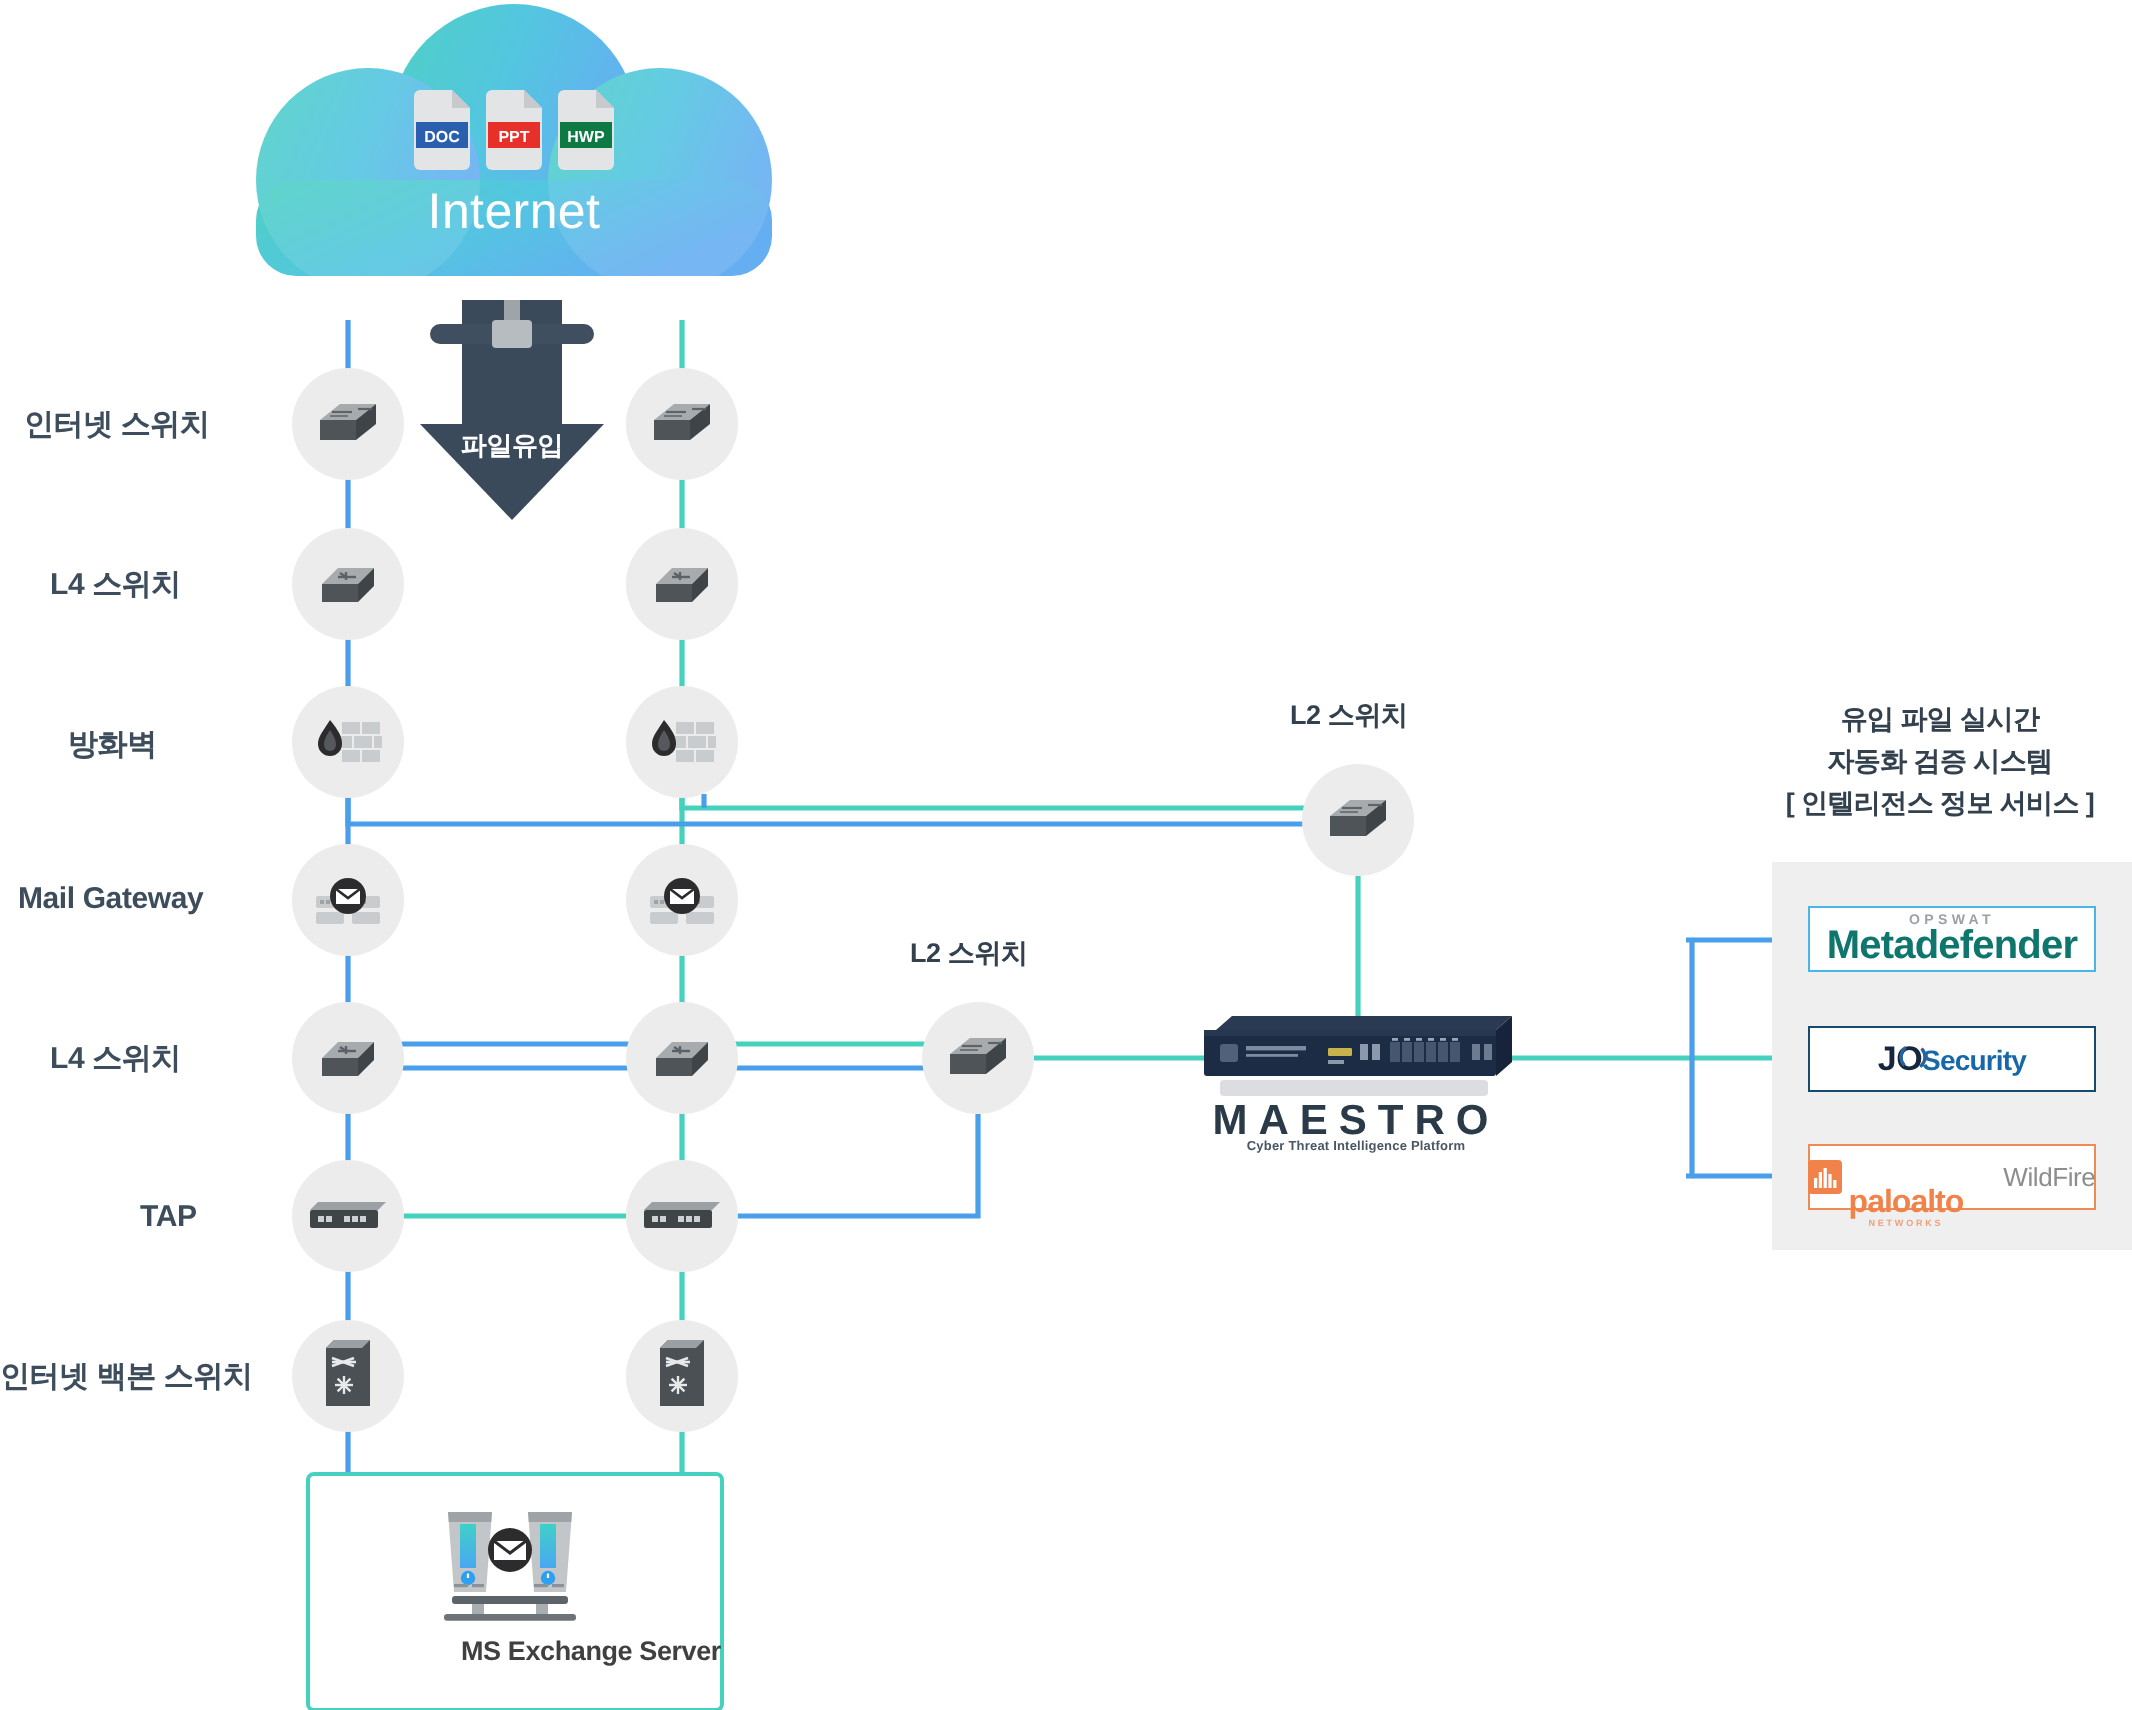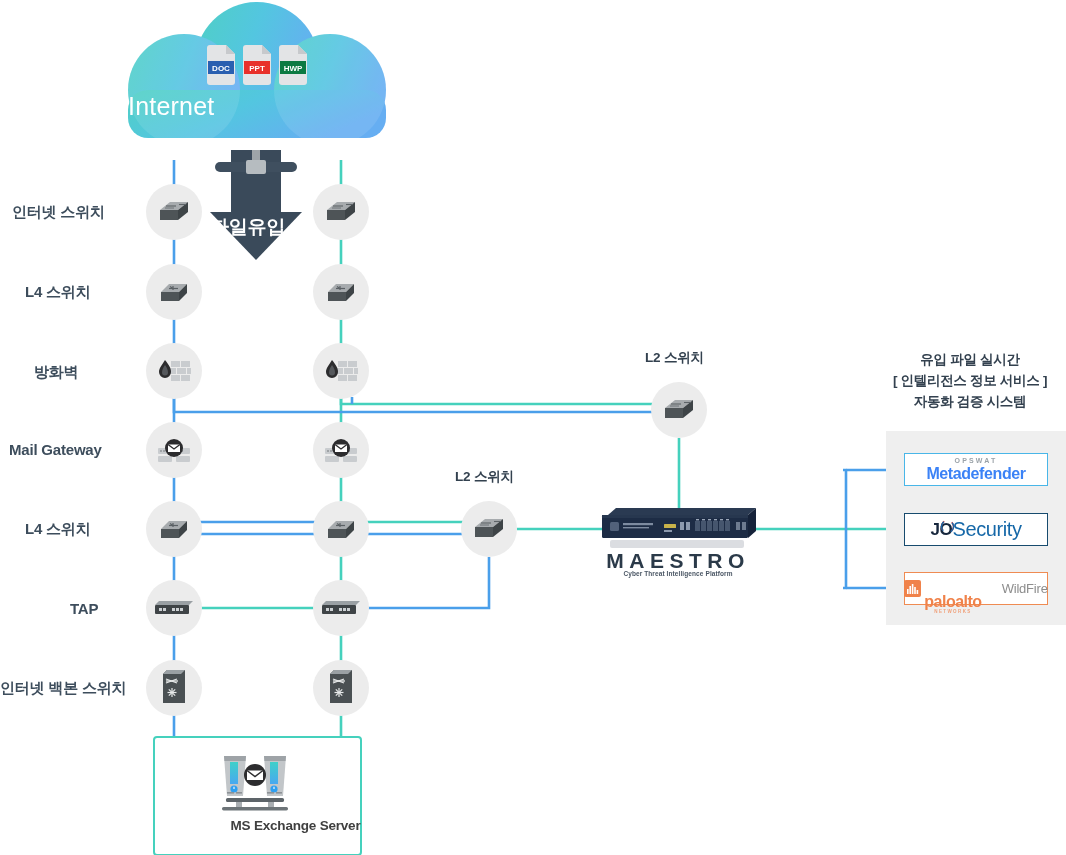--- a/index.html
+++ b/index.html
@@ -27,32 +27,32 @@
 
   
   .cap{
     position:absolute;font-size:13.5px;font-weight:bold;color:#33414f;
     white-space:nowrap;letter-spacing:-0.2px;
   }
 
   
   #cloud{position:absolute;left:128px;top:2px;width:258px;height:136px;}
   #cloud-text{
-    position:absolute;left:128px;top:92px;width:258px;
+    position:absolute;left:128px;top:92px;width:258px;text-align:center;
     font-size:25px;color:#ffffff;letter-spacing:0.2px;
   }
   .filetag{
     position:absolute;width:28px;height:40px;
   }
 
   
   #arrow-wrap{position:absolute;left:210px;top:150px;width:92px;height:110px;}
   #arrow-text{
-    position:absolute;left:210px;top:214px;width:92px;
-    font-size:19px;font-weight:bold;color:#ffffff;letter-spacing:-0.2px;
+    position:absolute;left:210px;top:214px;width:92px;text-align:center;
+    font-size:13px;font-weight:bold;color:#ffffff;letter-spacing:-0.2px;
   }
 
   
   #maestro{position:absolute;left:600px;top:505px;width:156px;height:46px;}
   #maestro-name{
     position:absolute;left:590px;top:549px;width:176px;text-align:center;
     font-size:21px;font-weight:bold;color:#2b3a49;letter-spacing:5.5px;
   }
   #maestro-sub{
     position:absolute;left:590px;top:570px;width:176px;text-align:center;
@@ -86,25 +86,25 @@
   #vendor-0{top:453px;border:1.6px solid #49b6e8;}
   #vendor-1{top:513px;border:1.6px solid #174b6e;}
   #vendor-2{top:572px;border:1.6px solid #ef8martin;}
   #vendor-2{top:572px;border:1.6px solid #ef8b52;}
 
   .v-ops-top{
     font-size:7px;font-weight:bold;color:#9aa2a8;letter-spacing:2.2px;
     line-height:8px;text-align:center;
   }
   .v-ops-main{
-    font-size:16px;font-weight:bold;color:#3b82f6;letter-spacing:-0.4px;
+    font-size:20px;font-weight:bold;color:#0f766e;letter-spacing:-0.4px;
     line-height:17px;text-align:left;
   }
   .v-joe-a{font-size:17px;font-weight:bold;color:#16263c;letter-spacing:-0.3px;}
-  .v-joe-b{font-size:20px;font-weight:normal;color:#1668a8;letter-spacing:-0.4px;}
+  .v-joe-b{font-size:14px;font-weight:bold;color:#1668a8;letter-spacing:-0.4px;}
   .v-palo-a{font-size:16px;font-weight:bold;color:#f0824a;letter-spacing:-0.5px;}
   .v-palo-sub{font-size:4.5px;font-weight:bold;color:#f0a07a;letter-spacing:1.4px;}
   .v-palo-b{font-size:13px;color:#8d8d8d;letter-spacing:-0.2px;margin-left:20px;}
 </style>
 </head>
 <body>
 
 <div id="stage">
 
   <svg id="wires" viewBox="0 0 1066 855" xmlns="http://www.w3.org/2000/svg">
@@ -541,22 +541,22 @@
     <rect x="50" y="50" width="6" height="5" fill="#a8adb1"></rect>
     <rect x="4" y="55" width="66" height="3.4" rx="1.6" fill="#6d7478"></rect>
     <circle cx="37" cy="23" r="11" fill="#2c2c2e"></circle>
     <path d="M29,18.5 h16 v9.5 h-16 z" fill="#ffffff"></path>
     <path d="M29,18.5 L37,24.5 L45,18.5" fill="none" stroke="#2c2c2e" stroke-width="1.5"></path>
   </svg>
   <div id="exchange-label">MS Exchange Server</div>
 
   <div id="intel-title">
     <div>유입 파일 실시간</div>
+    <div>자동화 검증 시스템</div>
     <div>[ 인텔리전스 정보 서비스 ]</div>
-    <div>자동화 검증 시스템</div>
   </div>
   <div id="intel-panel"></div>
 
   <div class="vendor" id="vendor-0">
     <div style="text-align:center;line-height:1;">
       <div class="v-ops-top">OPSWAT</div>
       <div class="v-ops-main">Metadefender</div>
     </div>
   </div>
 

